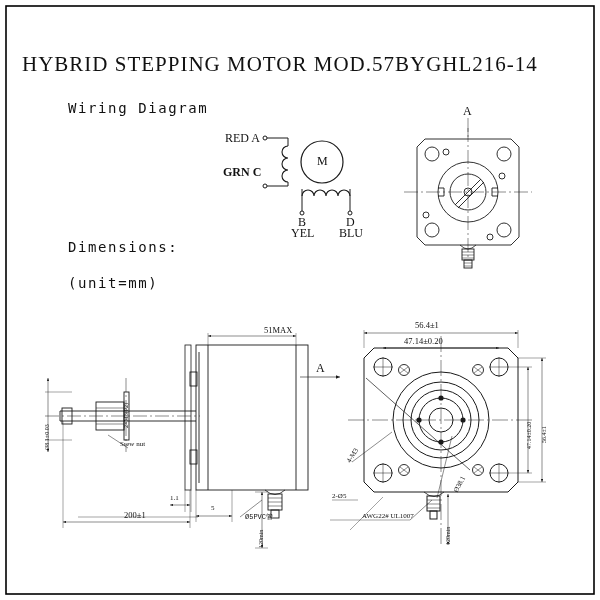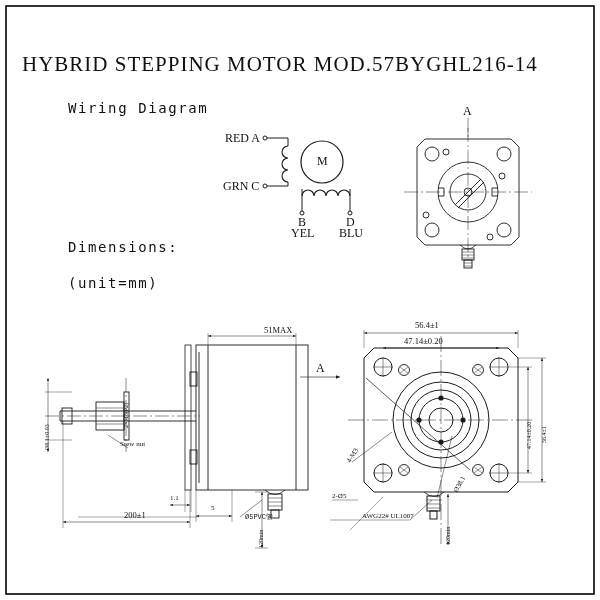--- a/index.html
+++ b/index.html
@@ -300,21 +300,21 @@
   <div class="ttl">HYBRID STEPPING MOTOR MOD.57BYGHL216-14</div>
 
   <div class="hdg" style="left:68px; top:239px;">Dimensions:</div>
 
   <div class="hdg" style="left:68px; top:100px;">Wiring Diagram</div>
 
   <div class="hdg" style="left:68px; top:262px;margin-top:13px;">(unit=mm)</div>
 
   <div class="lbl mid" style="left:225px; top:131px;">RED A</div>
 
-  <div class="lbl mid" style="left:223px; top:179px;">GRN C</div>
+  <div class="lbl mid" style="left:223px; top:165px;font-weight:bold;">GRN C</div>
 
   <div class="lbl big" style="left:317px; top:154px;">M</div>
 
   <div class="lbl mid" style="left:298px; top:215px;">B</div>
 
   <div class="lbl mid" style="left:291px; top:226px;">YEL</div>
 
   <div class="lbl mid" style="left:346px; top:215px;">D</div>
 
   <div class="lbl mid" style="left:339px; top:226px;">BLU</div>

